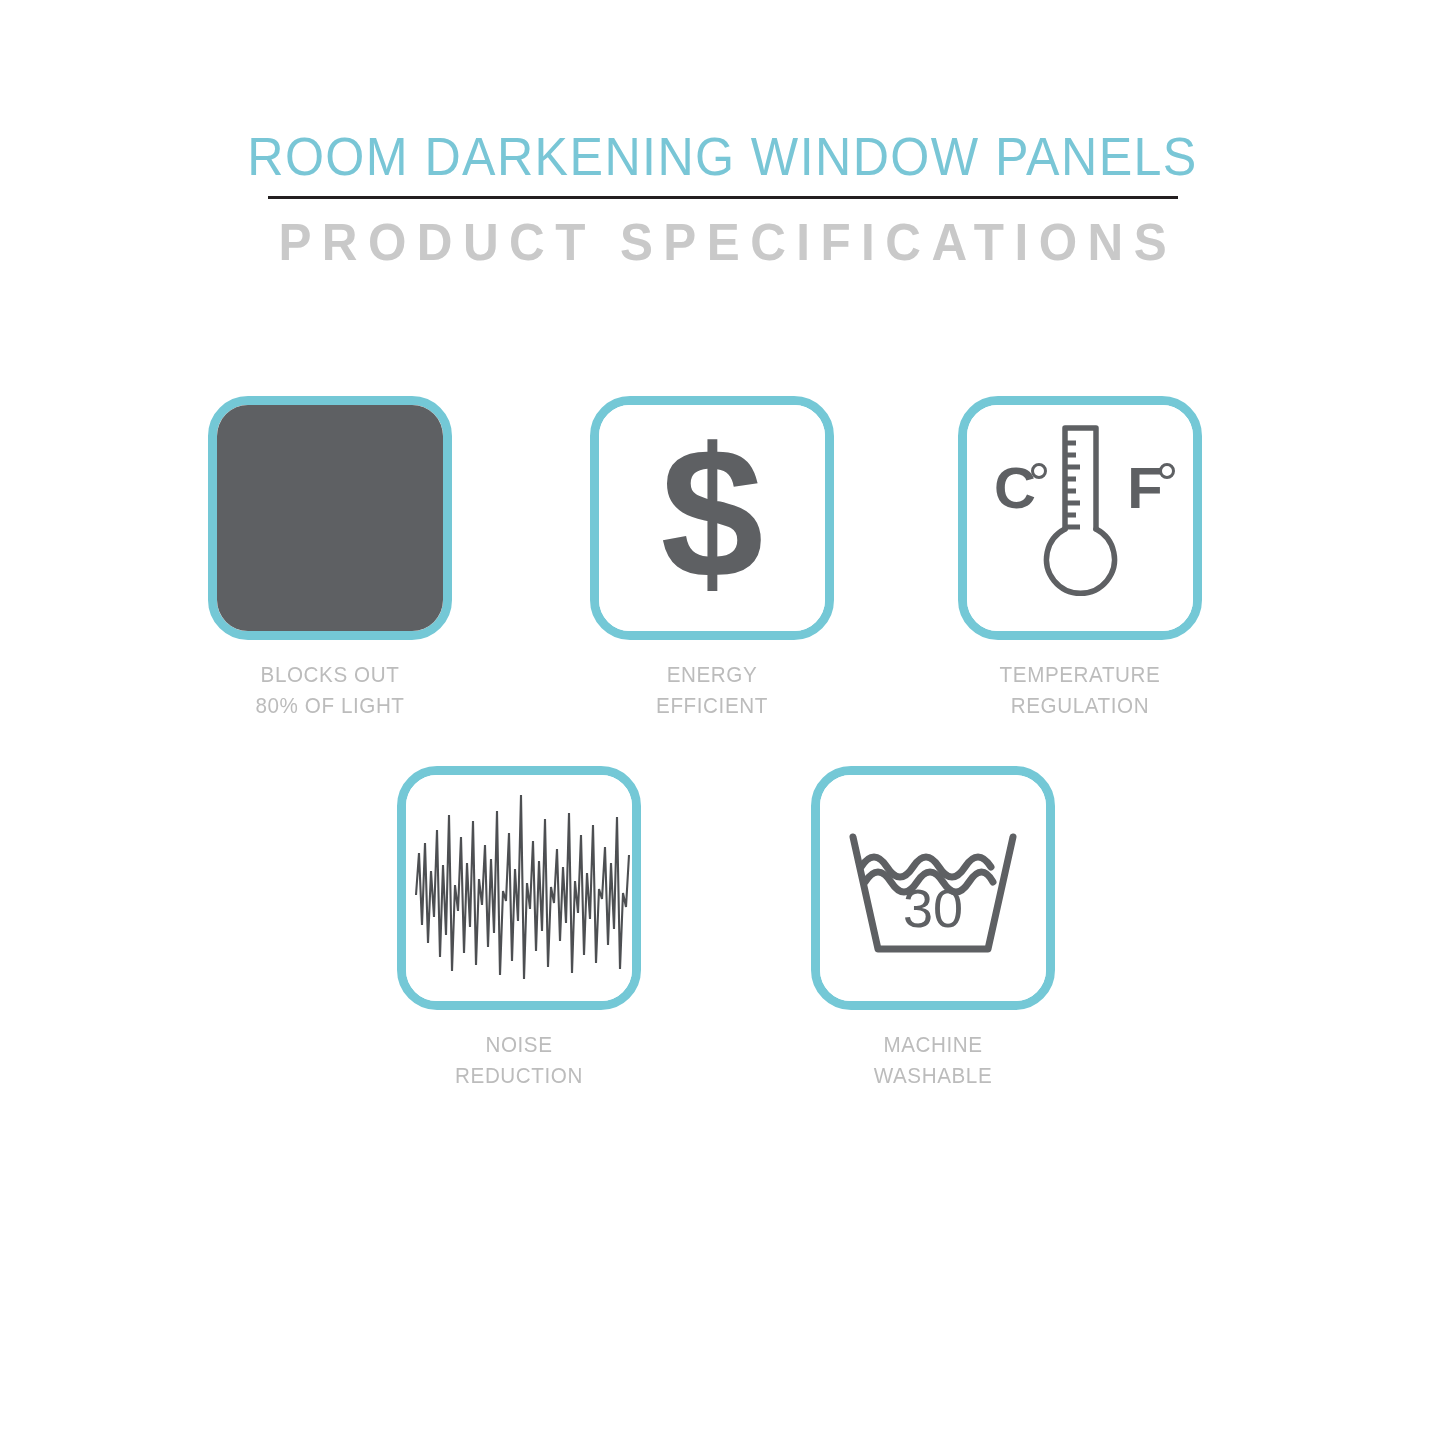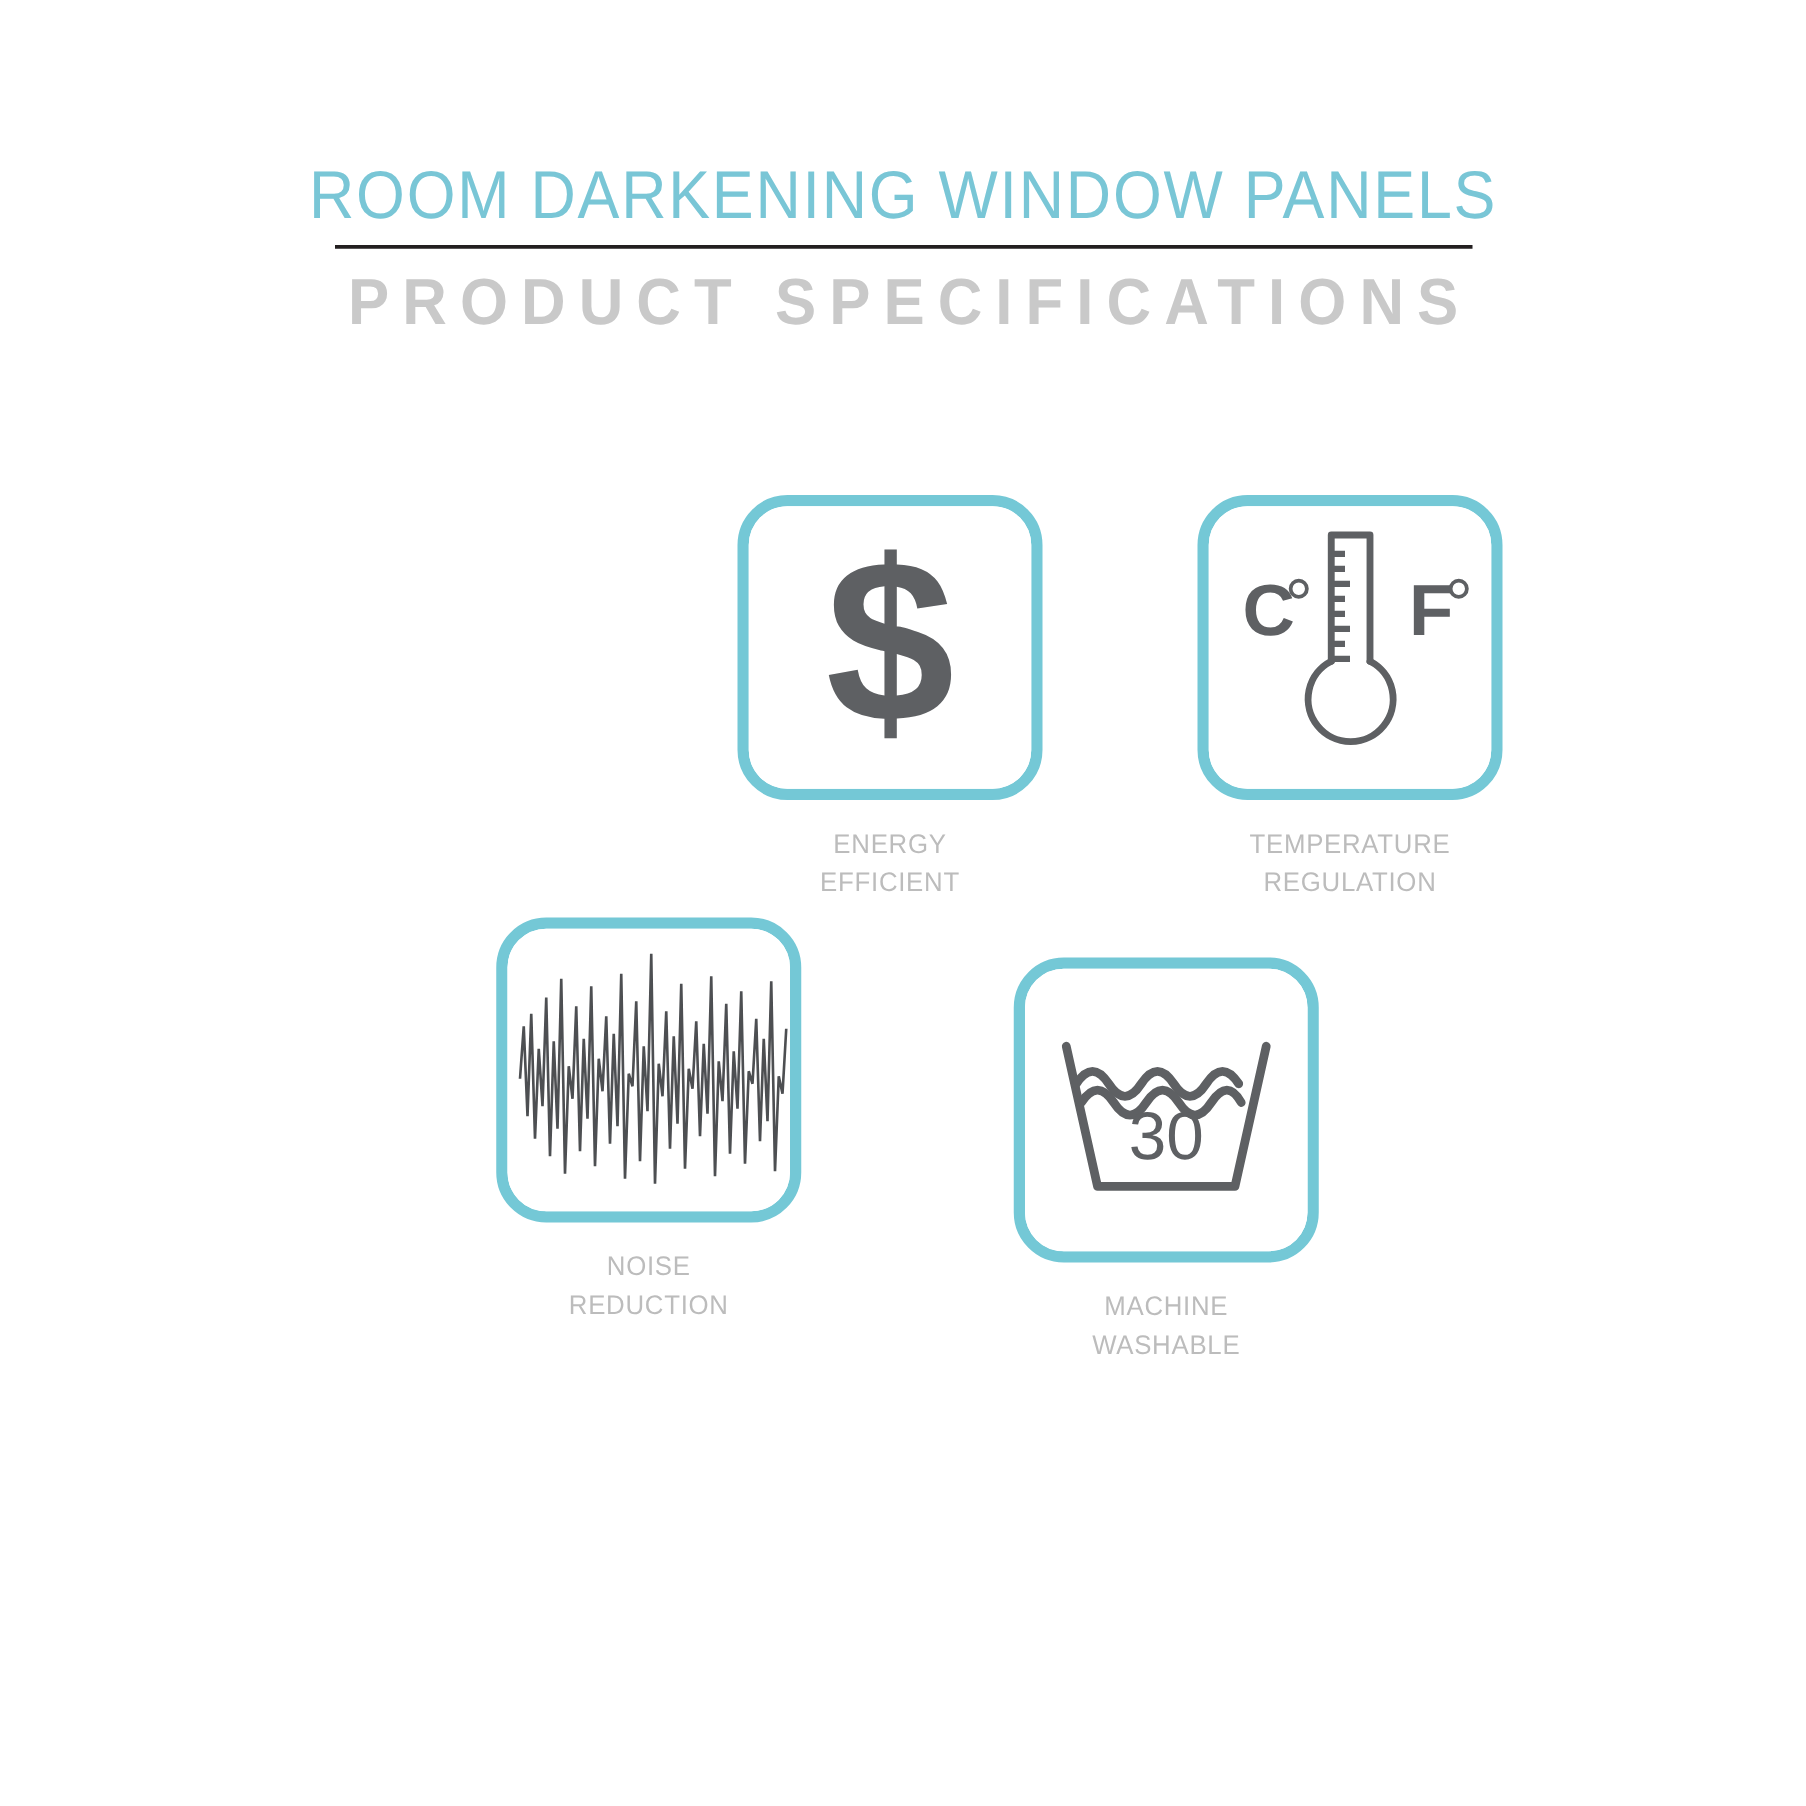--- a/index.html
+++ b/index.html
@@ -96,21 +96,21 @@
     line-height: 1.45;
     white-space: pre-line;
     transform: scaleX(0.96);
   }
 
   
   .f-blocks  { left: 205px;  top: 396px; }
   .f-energy  { left: 587px;  top: 396px; }
   .f-temp    { left: 955px;  top: 396px; }
   
-  .f-noise   { left: 394px;  top: 734px; }
+  .f-noise   { left: 394px;  top: 766px; }
   .f-wash    { left: 808px;  top: 766px; }
 
   
   .panel-fill {
     position: absolute;
     inset: 0;
     background: #5e6063;
   }
 
   svg { display: block; }
@@ -119,20 +119,45 @@
 <body>
 
 <div class="page">
 
   <div class="header">
     <div class="title-main">ROOM DARKENING WINDOW PANELS</div>
     <div class="title-rule"></div>
     <div class="title-sub">PRODUCT SPECIFICATIONS</div>
   </div>
 
+  <div class="feature f-blocks">
+    <div class="icon-box">
+      <div class="icon-clip">
+        <div class="panel-fill"></div>
+        <svg width="226" height="226" viewBox="0 0 226 226">
+          <g fill="#55585b">
+
+            <path d="
+              M 88 0
+              L 101.9 25.3 L 119.8 2.6 L 126.3 30.5 L 149.4 13.8 L 148.0 42.3
+              L 175.0 32.9 L 165.8 59.9 L 194.2 59.1 L 177.8 82.4 L 205.7 89.1
+              L 183.9 107.4 L 209.1 121.5 L 183.0 133.4 L 202.4 154.3 L 174.1 158.6
+              L 186.1 184.5 L 157.9 180.5 L 161.4 208.9 L 136.3 195.2 L 131.0 223.3
+              L 111.5 202.5 L 97.9 228.0 L 86.0 201.9 L 64.9 221.0 L 61.2 192.6
+              L 35.3 204.4 L 40.0 176.2 L 11.6 179.5 L 25.5 154.5 L -2.4 148.8
+              L 19.0 130.0 L -6.5 115.4 L 19.9 104.1 L 1.0 82.7 L 29.4 79.1
+              L 18.0 53.0 L 46.1 57.5 L 43.2 29.0 L 68.0 43.3 L 73.9 15.3
+              Z"></path>
+          </g>
+        </svg>
+      </div>
+    </div>
+    <div class="caption">BLOCKS OUT
+80% OF LIGHT</div>
+  </div>
 
   <div class="feature f-energy">
     <div class="icon-box">
       <div class="icon-clip">
         <svg width="226" height="226" viewBox="0 0 226 226">
           <text x="113" y="172" text-anchor="middle" font-family="Liberation Sans, sans-serif" font-size="185" font-weight="bold" fill="#5e6063">$</text>
         </svg>
       </div>
     </div>
     <div class="caption">ENERGY

